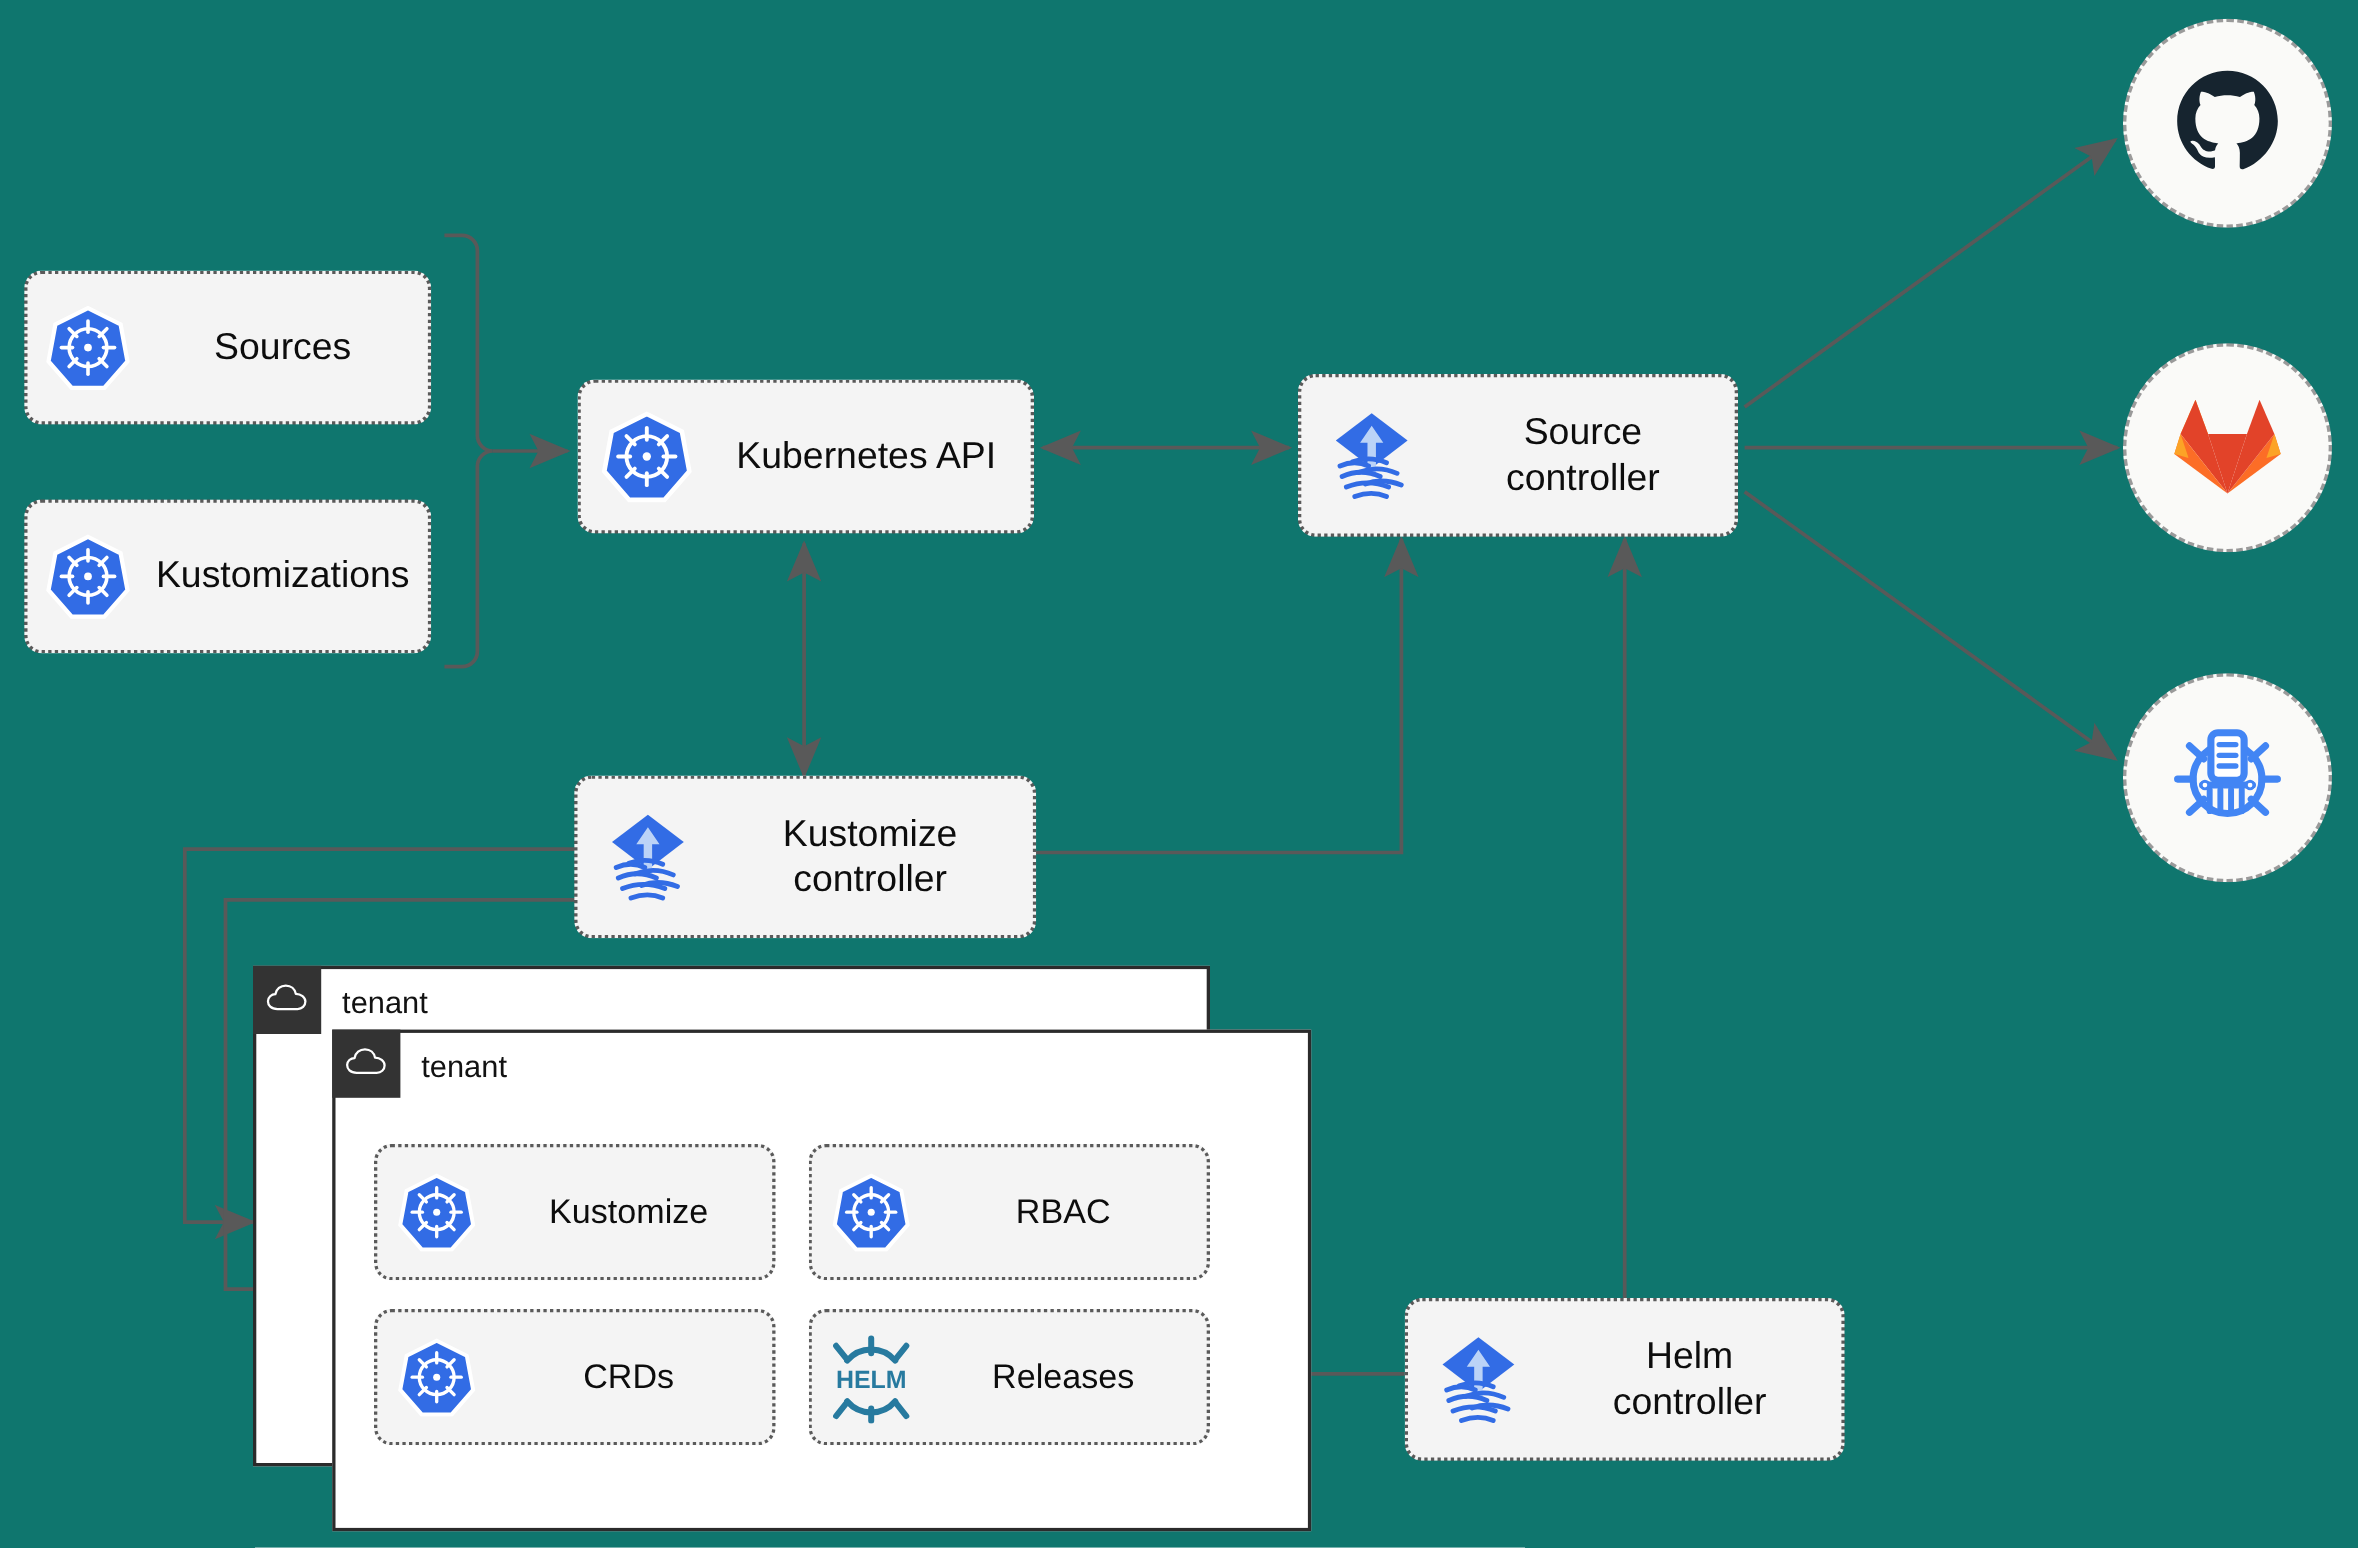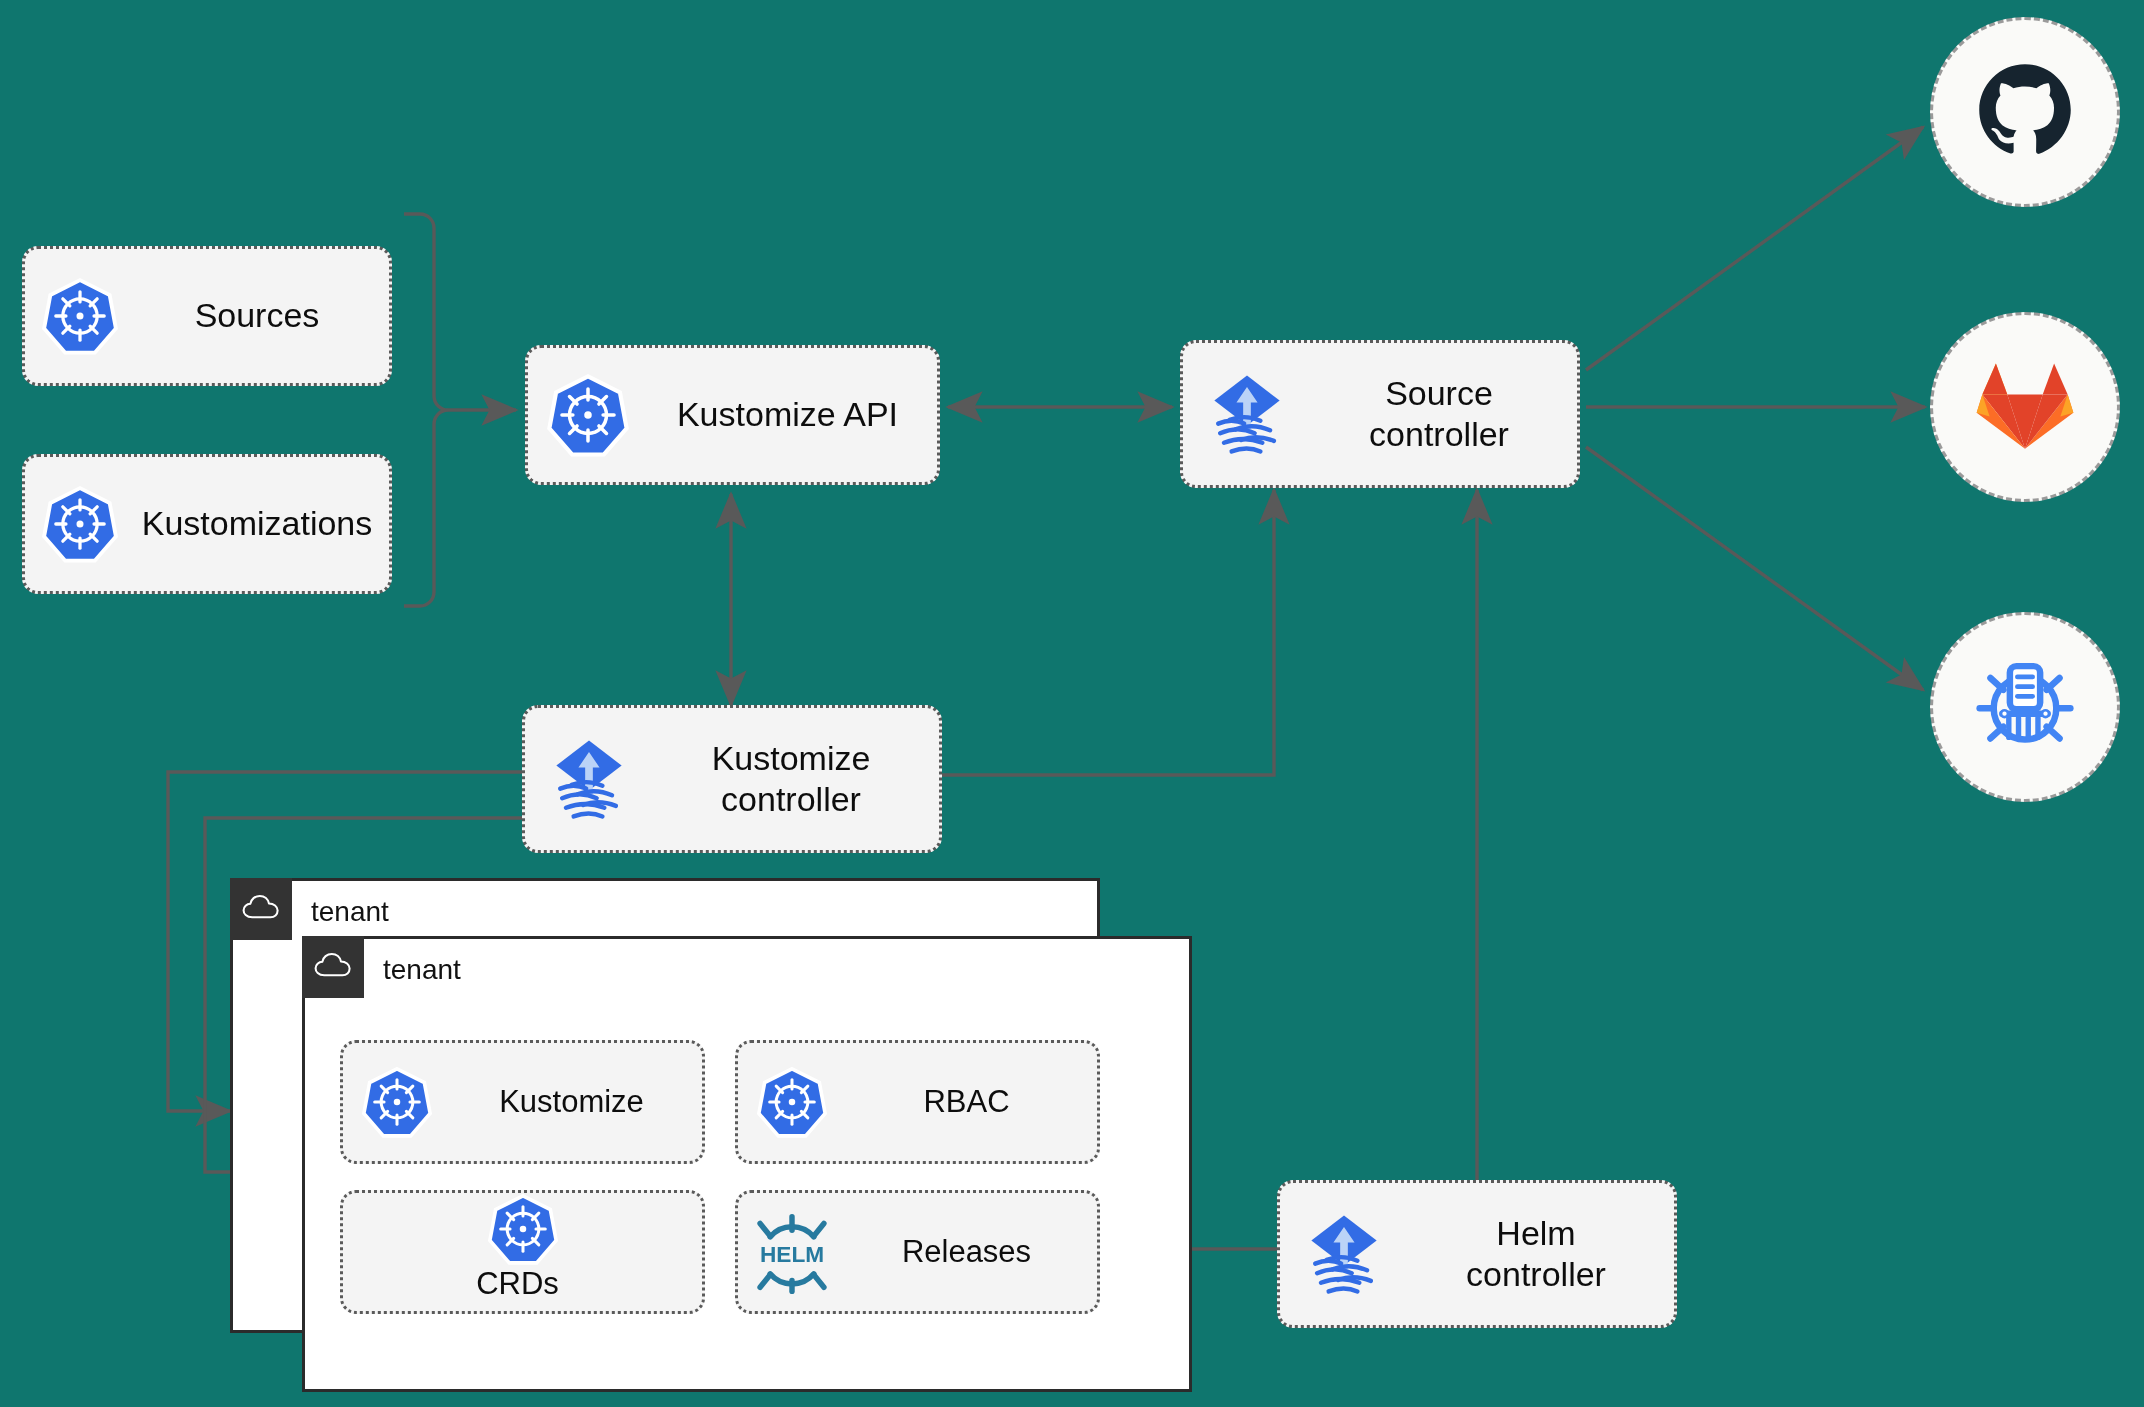--- a/index.html
+++ b/index.html
@@ -201,21 +201,21 @@
           <line x1="50" y1="68" x2="50" y2="81"></line>
           <line x1="19" y1="50" x2="32" y2="50"></line>
           <line x1="68" y1="50" x2="81" y2="50"></line>
           <line x1="28" y1="28" x2="37" y2="37"></line>
           <line x1="63" y1="63" x2="72" y2="72"></line>
           <line x1="72" y1="28" x2="63" y2="37"></line>
           <line x1="37" y1="63" x2="28" y2="72"></line>
         </g>
       </svg>
     </span>
-    <span class="lbl">Kustomize API</span>
+    <span class="lbl">Kubernetes API</span>
   </div>
 
   <div class="node" style="left:1180px; top:340px; width:400px; height:148px;align-items:center;">
     <span class="ico" style="width:128px;">
       <svg width="96" height="96" viewBox="0 0 100 100">
         <path d="M50 10 L84 36 L50 62 L16 36 Z" fill="#326CE5"></path>
         <path d="M50 22 L61 38 L54 38 L54 66 L46 66 L46 38 L39 38 Z" fill="#BBD3F7"></path>
         <g stroke="#326CE5" stroke-width="4.6" fill="none" stroke-linecap="round">
           <path d="M20 60 Q34 54 47 60"></path>
           <path d="M32 56 Q48 50 64 57"></path>
@@ -332,21 +332,21 @@
           <line x1="28" y1="28" x2="37" y2="37"></line>
           <line x1="63" y1="63" x2="72" y2="72"></line>
           <line x1="72" y1="28" x2="63" y2="37"></line>
           <line x1="37" y1="63" x2="28" y2="72"></line>
         </g>
       </svg>
     </span>
     <span class="lbl">RBAC</span>
   </div>
 
-  <div class="node small" style="left:340px; top:1190px; width:365px; height:124px; z-index:6;flex-direction:column;">
+  <div class="node small" style="left:340px; top:1190px; width:365px; height:124px; z-index:6;">
     <span class="ico" style="width:108px;">
       <svg width="72" height="72" viewBox="0 0 100 100">
         <path d="M50 4 L88 23 L96 66 L69 97 L31 97 L4 66 L12 23 Z" fill="#326CE5" stroke="#ffffff" stroke-width="5"></path>
         <g stroke="#ffffff" stroke-width="4.2" fill="none" stroke-linecap="round">
           <circle cx="50" cy="50" r="22"></circle>
           <circle cx="50" cy="50" r="4.5" fill="#ffffff" stroke="none"></circle>
           <line x1="50" y1="19" x2="50" y2="32"></line>
           <line x1="50" y1="68" x2="50" y2="81"></line>
           <line x1="19" y1="50" x2="32" y2="50"></line>
           <line x1="68" y1="50" x2="81" y2="50"></line>

